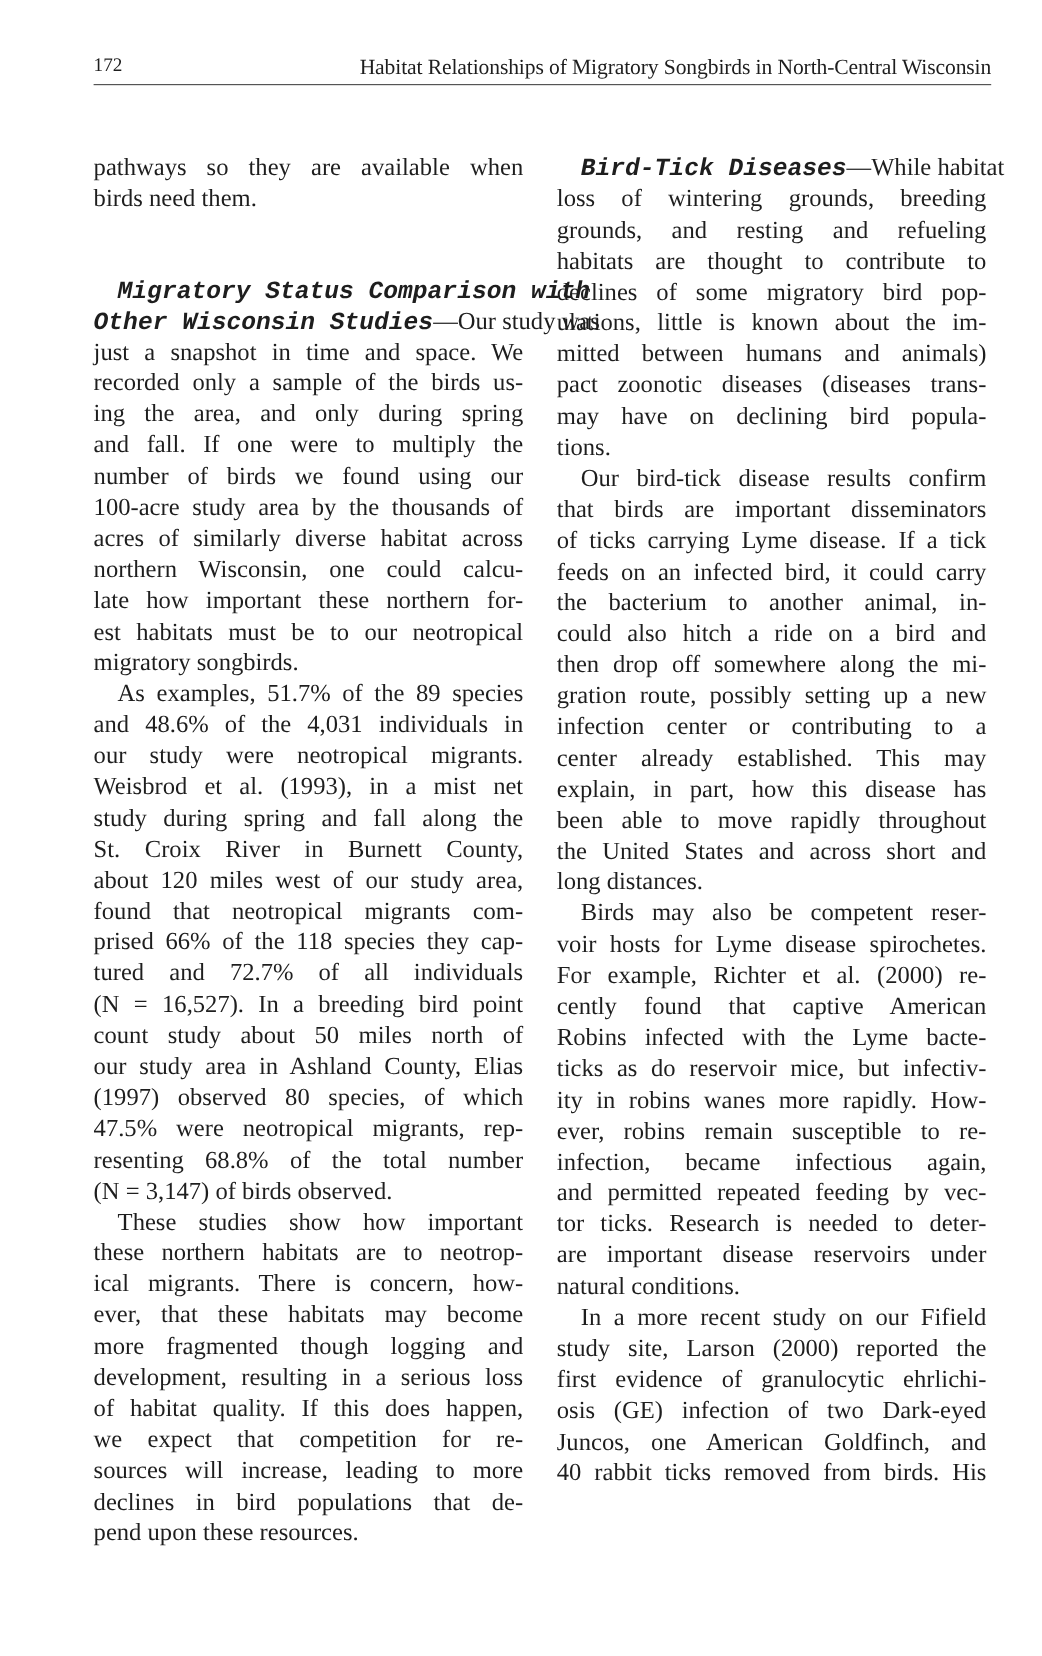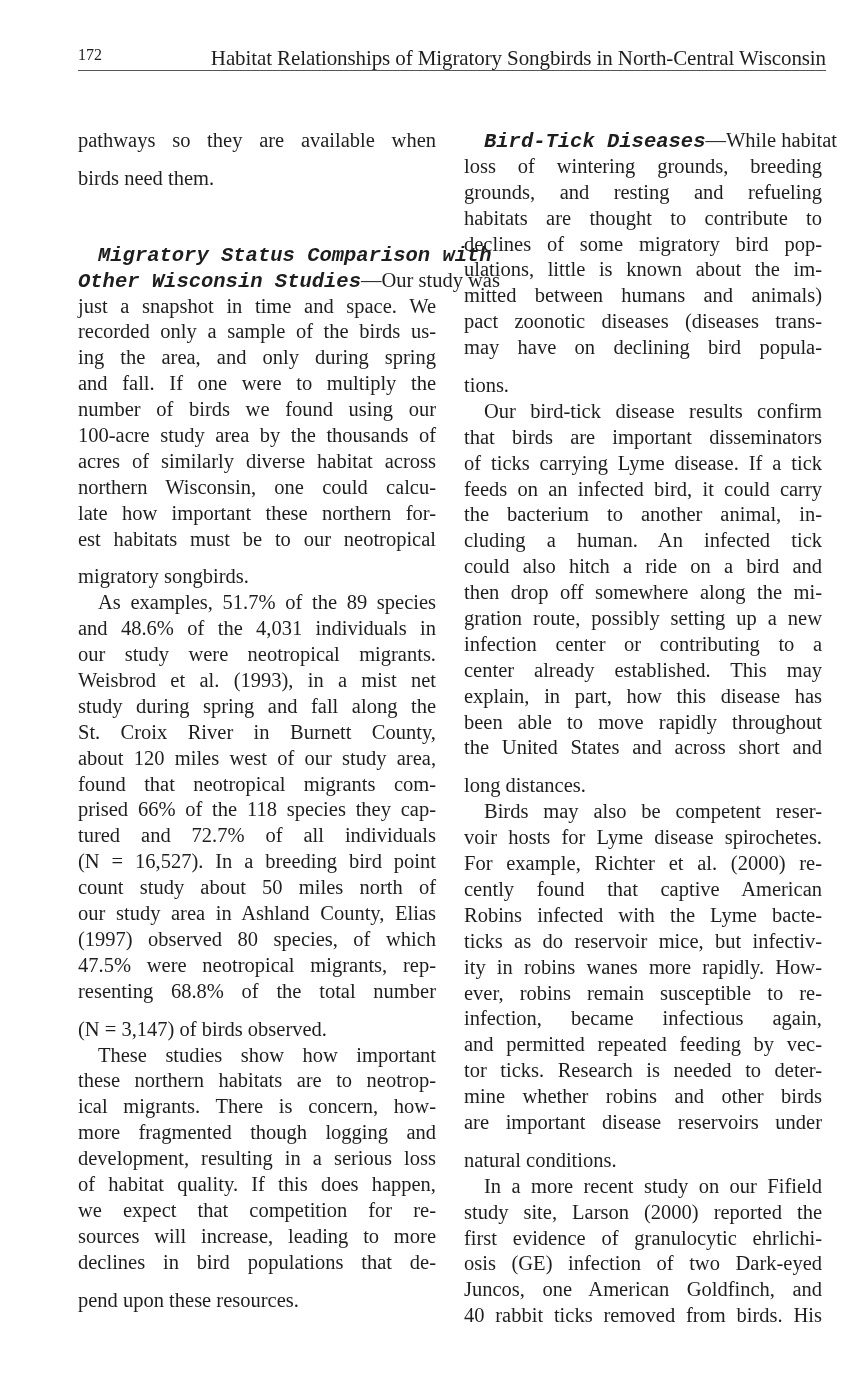--- a/index.html
+++ b/index.html
@@ -5,29 +5,29 @@
   html, body { margin: 0; padding: 0; background: #ffffff; }
   body {
     width: 868px; height: 1380px; position: relative; overflow: hidden;
     font-family: "Liberation Serif", "DejaVu Serif", serif; color: #1e1e1e;
   }
   .header {
     position: absolute; left: 78px; top: 44px; width: 748px; height: 26px;
     border-bottom: 1.5px solid #555;
   }
   .page-num { position: absolute; left: 0; top: 2px; font-size: 16px; }
-  .running-title { position: absolute; right: 0; top: 2px; font-size: 21px; letter-spacing: -0.1px; }
+  .running-title { position: absolute; right: 0; top: 2px; font-size: 18px; letter-spacing: -0.1px; }
   .col { position: absolute; top: 128px; width: 358px; }
   .col-left { left: 78px; }
   .col-right { left: 464px; }
   .line {
     font-size: 20.5px; line-height: 25.9px; height: 25.9px;
     text-align: justify; text-align-last: justify; white-space: nowrap; overflow: visible;
   }
-  .line.last { text-align-last: left; margin-top: 12px; }
+  .line.last { text-align-last: left; }
   .line.indent { padding-left: 20px; }
   .gap { height: 50px; }
   em.head { font-weight: bold; font-style: italic; font-family: Liberation Mono, monospace; }
 </style>
 </head>
 <body>
 
 <div class="header">
   <span class="page-num">172</span>
   <span class="running-title">Habitat Relationships of Migratory Songbirds in North-Central Wisconsin</span>
@@ -71,20 +71,21 @@
         <div class="line">our study area in Ashland County, Elias</div>
         <div class="line">(1997) observed 80 species, of which</div>
         <div class="line">47.5% were neotropical migrants, rep-</div>
         <div class="line">resenting 68.8% of the total number</div>
         <div class="line last">(N = 3,147) of birds observed.</div>
       </div>
     <div id="lp3">
         <div class="line indent">These studies show how important</div>
         <div class="line">these northern habitats are to neotrop-</div>
         <div class="line">ical migrants. There is concern, how-</div>
+        <div class="line">ever, that these habitats may become</div>
         <div class="line">more fragmented though logging and</div>
         <div class="line">development, resulting in a serious loss</div>
         <div class="line">of habitat quality. If this does happen,</div>
         <div class="line">we expect that competition for re-</div>
         <div class="line">sources will increase, leading to more</div>
         <div class="line">declines in bird populations that de-</div>
         <div class="line last">pend upon these resources.</div>
       </div>
   </div>
 </div>
@@ -102,21 +103,20 @@
         <div class="line">pact zoonotic diseases (diseases trans-</div>
         <div class="line">may have on declining bird popula-</div>
         <div class="line last">tions.</div>
       </div>
     <div id="rp2">
         <div class="line indent">Our bird-tick disease results confirm</div>
         <div class="line">that birds are important disseminators</div>
         <div class="line">of ticks carrying Lyme disease. If a tick</div>
         <div class="line">feeds on an infected bird, it could carry</div>
         <div class="line">the bacterium to another animal, in-</div>
-        <div class="line">cluding a human. An infected tick</div>
         <div class="line">could also hitch a ride on a bird and</div>
         <div class="line">then drop off somewhere along the mi-</div>
         <div class="line">gration route, possibly setting up a new</div>
         <div class="line">infection center or contributing to a</div>
         <div class="line">center already established. This may</div>
         <div class="line">explain, in part, how this disease has</div>
         <div class="line">been able to move rapidly throughout</div>
         <div class="line">the United States and across short and</div>
         <div class="line last">long distances.</div>
       </div>
@@ -125,21 +125,20 @@
         <div class="line">voir hosts for Lyme disease spirochetes.</div>
         <div class="line">For example, Richter et al. (2000) re-</div>
         <div class="line">cently found that captive American</div>
         <div class="line">Robins infected with the Lyme bacte-</div>
         <div class="line">ticks as do reservoir mice, but infectiv-</div>
         <div class="line">ity in robins wanes more rapidly. How-</div>
         <div class="line">ever, robins remain susceptible to re-</div>
         <div class="line">infection, became infectious again,</div>
         <div class="line">and permitted repeated feeding by vec-</div>
         <div class="line">tor ticks. Research is needed to deter-</div>
-        <div class="line">mine whether robins and other birds</div>
         <div class="line">are important disease reservoirs under</div>
         <div class="line last">natural conditions.</div>
       </div>
     <div id="rp4">
         <div class="line indent">In a more recent study on our Fifield</div>
         <div class="line">study site, Larson (2000) reported the</div>
         <div class="line">first evidence of granulocytic ehrlichi-</div>
         <div class="line">osis (GE) infection of two Dark-eyed</div>
         <div class="line">Juncos, one American Goldfinch, and</div>
         <div class="line">40 rabbit ticks removed from birds. His</div>

